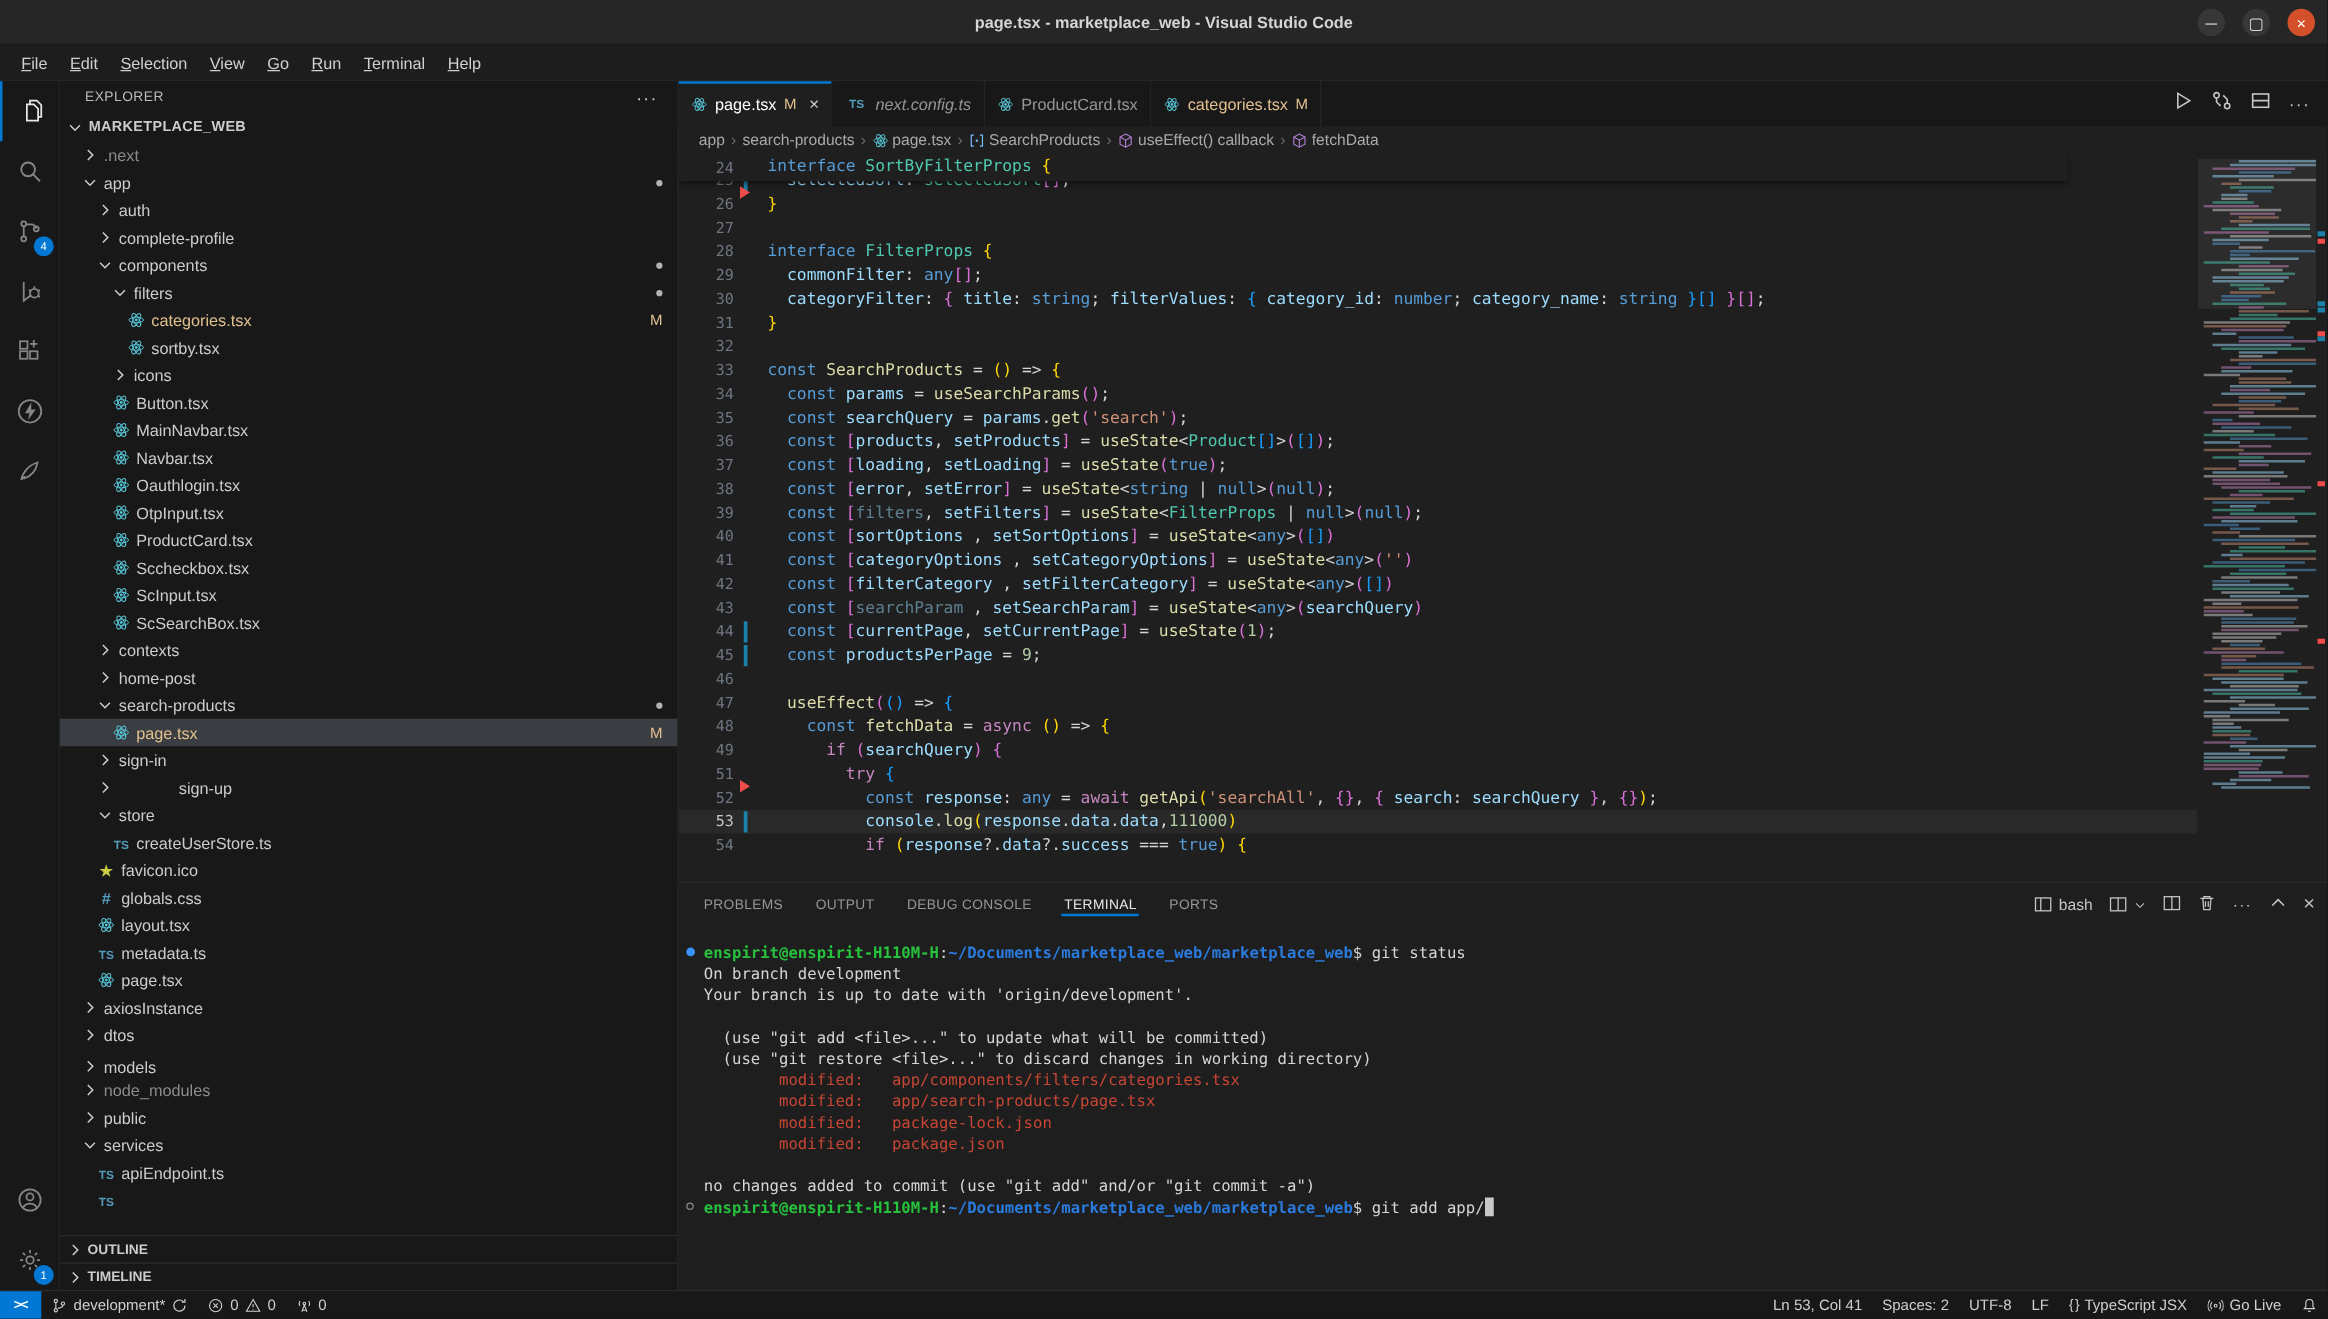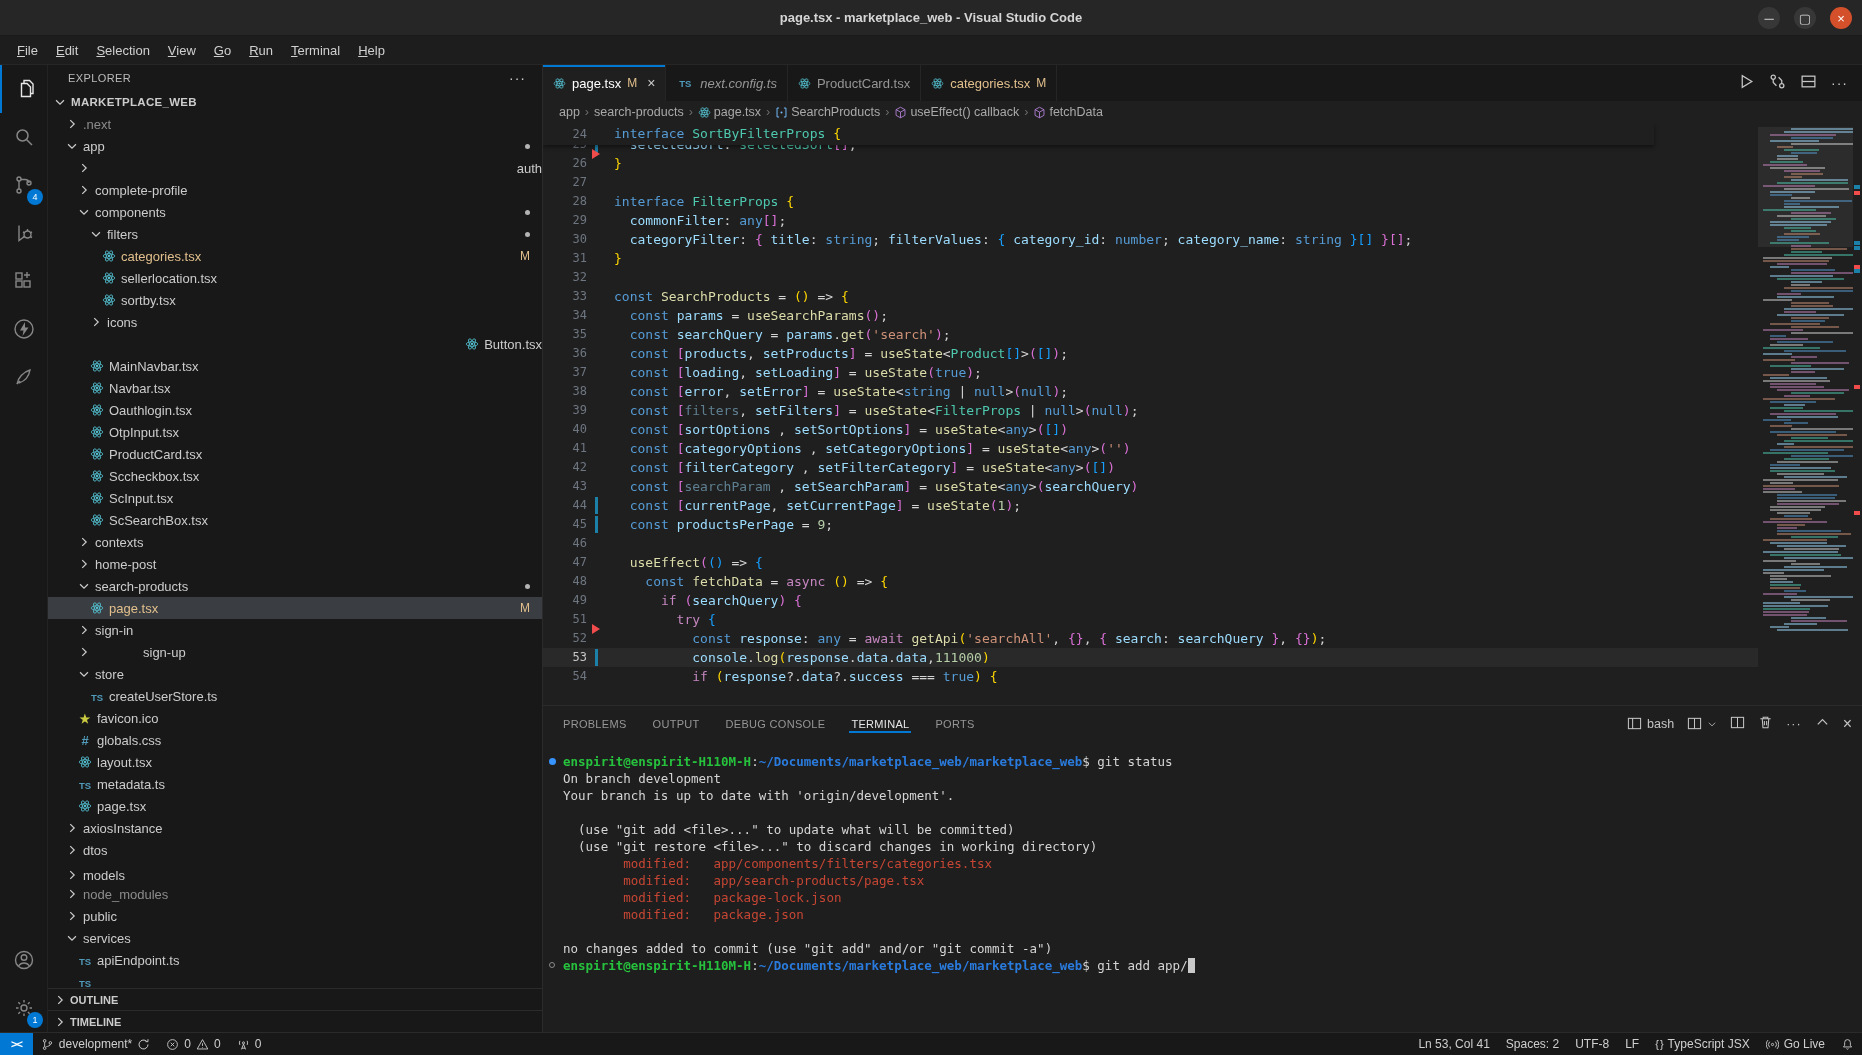--- a/index.html
+++ b/index.html
@@ -243,21 +243,21 @@
           </div>
           <div class="tree-row" style="padding-left: 16px;">
             <span class="tw">
               <svg viewBox="0 0 16 16" fill="none" stroke="#cccccc" stroke-width="1.4">
                 <path d="M3.5 6l4.5 4.5L12.5 6"></path>
               </svg>
             </span>
             <span class="lbl">app</span>
             <span class="badge-right gitdot"></span>
           </div>
-          <div class="tree-row" style="padding-left: 28px; justify-content: space-between;">
+          <div class="tree-row" style="padding-left: 28px;">
             <span class="tw">
               <svg viewBox="0 0 16 16" fill="none" stroke="#cccccc" stroke-width="1.4">
                 <path d="M6 3.5l4.5 4.5L6 12.5"></path>
               </svg>
             </span>
             <span class="lbl">auth</span>
           </div>
           <div class="tree-row" style="padding-left: 28px;">
             <span class="tw">
               <svg viewBox="0 0 16 16" fill="none" stroke="#cccccc" stroke-width="1.4">
@@ -298,42 +298,31 @@
           </div>
           <div class="tree-row" style="padding-left: 52px;">
             <span class="fic"><svg viewBox="0 0 16 16" width="14" height="14">
                 <g fill="none" stroke="#56c7d8" stroke-width="0.9">
                   <ellipse cx="8" cy="8" rx="6.6" ry="2.6"></ellipse>
                   <ellipse cx="8" cy="8" rx="6.6" ry="2.6" transform="rotate(60 8 8)"></ellipse>
                   <ellipse cx="8" cy="8" rx="6.6" ry="2.6" transform="rotate(120 8 8)"></ellipse>
                 </g>
                 <circle cx="8" cy="8" r="1.3" fill="#56c7d8"></circle>
               </svg></span>
-            <span class="lbl">sellerlocation.tsx</span>
-          </div>
-          <div class="tree-row" style="padding-left: 52px;">
-            <span class="fic"><svg viewBox="0 0 16 16" width="14" height="14">
-                <g fill="none" stroke="#56c7d8" stroke-width="0.9">
-                  <ellipse cx="8" cy="8" rx="6.6" ry="2.6"></ellipse>
-                  <ellipse cx="8" cy="8" rx="6.6" ry="2.6" transform="rotate(60 8 8)"></ellipse>
-                  <ellipse cx="8" cy="8" rx="6.6" ry="2.6" transform="rotate(120 8 8)"></ellipse>
-                </g>
-                <circle cx="8" cy="8" r="1.3" fill="#56c7d8"></circle>
-              </svg></span>
             <span class="lbl">sortby.tsx</span>
           </div>
           <div class="tree-row" style="padding-left: 40px;">
             <span class="tw">
               <svg viewBox="0 0 16 16" fill="none" stroke="#cccccc" stroke-width="1.4">
                 <path d="M6 3.5l4.5 4.5L6 12.5"></path>
               </svg>
             </span>
             <span class="lbl">icons</span>
           </div>
-          <div class="tree-row" style="padding-left: 40px; justify-content: flex-end;">
+          <div class="tree-row" style="padding-left: 40px;">
             <span class="fic"><svg viewBox="0 0 16 16" width="14" height="14">
                 <g fill="none" stroke="#56c7d8" stroke-width="0.9">
                   <ellipse cx="8" cy="8" rx="6.6" ry="2.6"></ellipse>
                   <ellipse cx="8" cy="8" rx="6.6" ry="2.6" transform="rotate(60 8 8)"></ellipse>
                   <ellipse cx="8" cy="8" rx="6.6" ry="2.6" transform="rotate(120 8 8)"></ellipse>
                 </g>
                 <circle cx="8" cy="8" r="1.3" fill="#56c7d8"></circle>
               </svg></span>
             <span class="lbl">Button.tsx</span>
           </div>

